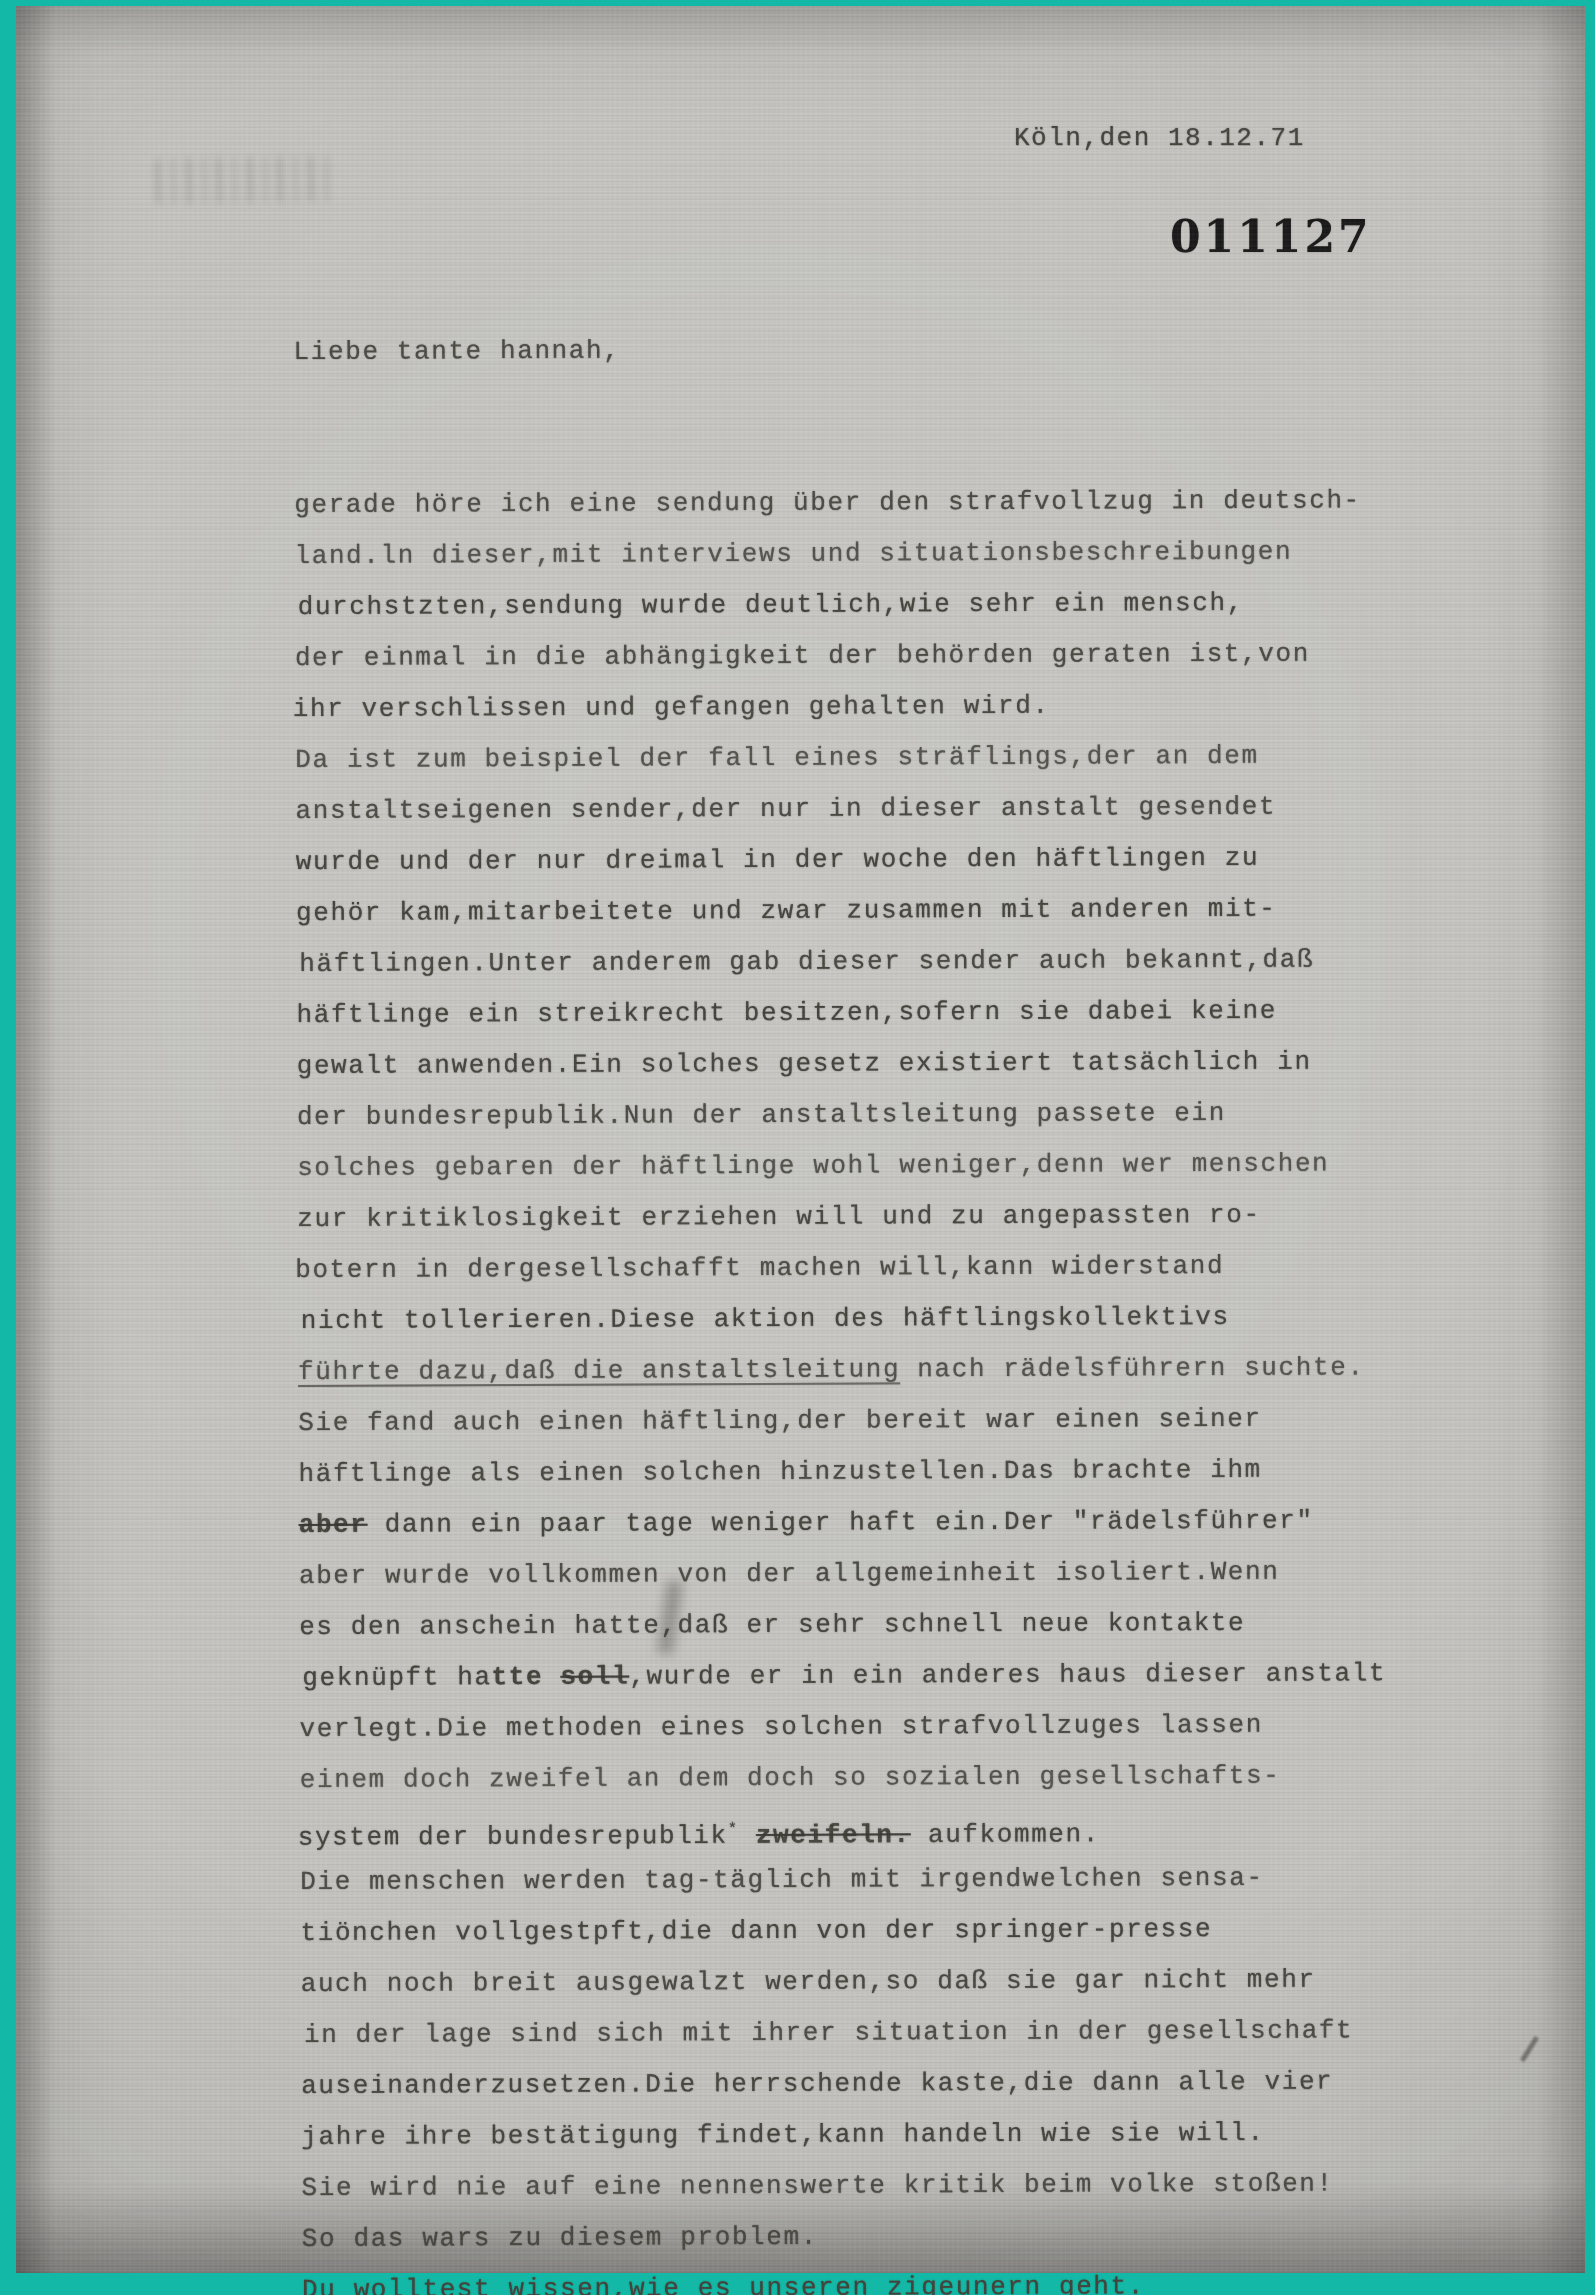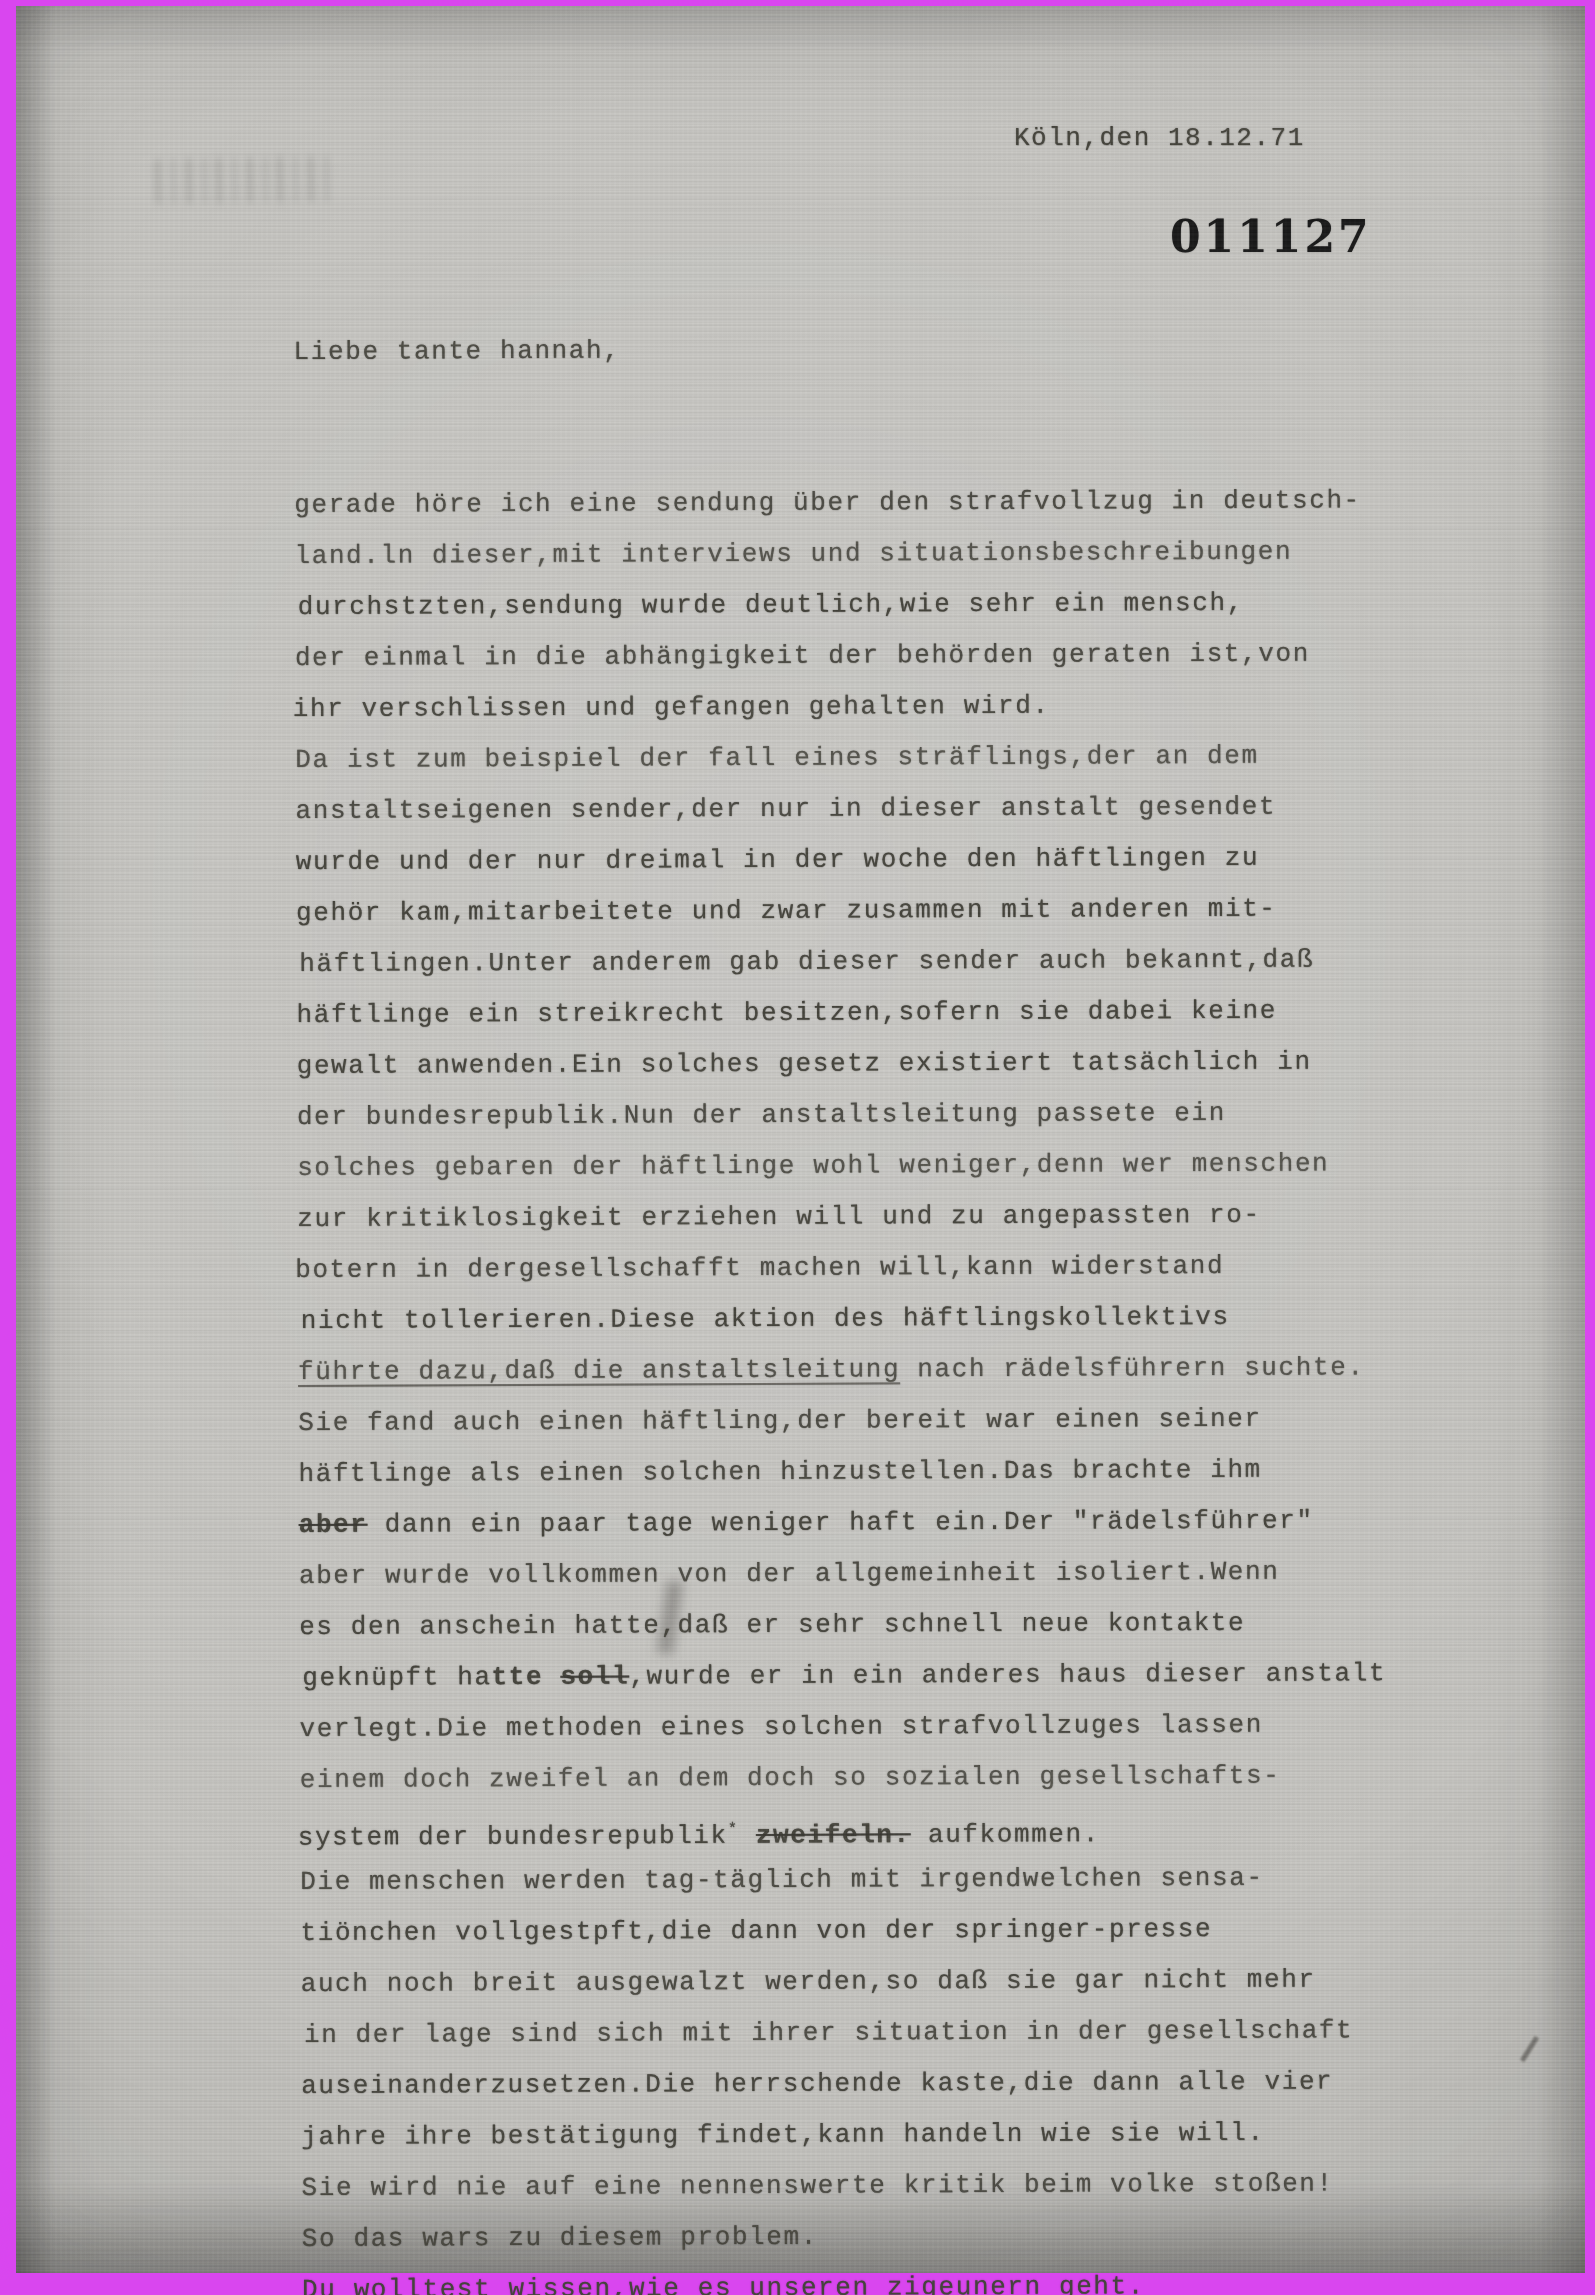--- a/index.html
+++ b/index.html
@@ -1,19 +1,19 @@
 <!DOCTYPE html>
 <html style="font-size:9.7px"><head>
 <meta charset="utf-8">
 <style>
   html,body{margin:0;padding:0;background:#090909;}
   body{width:1595px;height:2295px;position:relative;overflow:hidden;}
 
   
-  .photo{position:absolute;inset:0;background:#d946ef;}
+  .photo{position:absolute;inset:0;background:#14b8a6;}
   .paper{
     position:absolute;left:16px;top:6.1px;right:9.7px;bottom:22px;
     background:
       radial-gradient(ellipse 120% 90% at 48% 40%, rgba(255,255,255,0.10), rgba(0,0,0,0) 55%, rgba(0,0,0,0.13) 100%),
       linear-gradient(90deg, rgba(0,0,0,0.22) 0, rgba(0,0,0,0) 2.5%, rgba(0,0,0,0) 97%, rgba(0,0,0,0.14) 100%),
       linear-gradient(180deg, rgba(0,0,0,0.12) 0, rgba(0,0,0,0) 2%, rgba(0,0,0,0) 96%, rgba(0,0,0,0.26) 100%),
       #c6c5c1;
     box-shadow: inset 0 0 122px rgba(0,0,0,0.16);
   }
   .grain{

